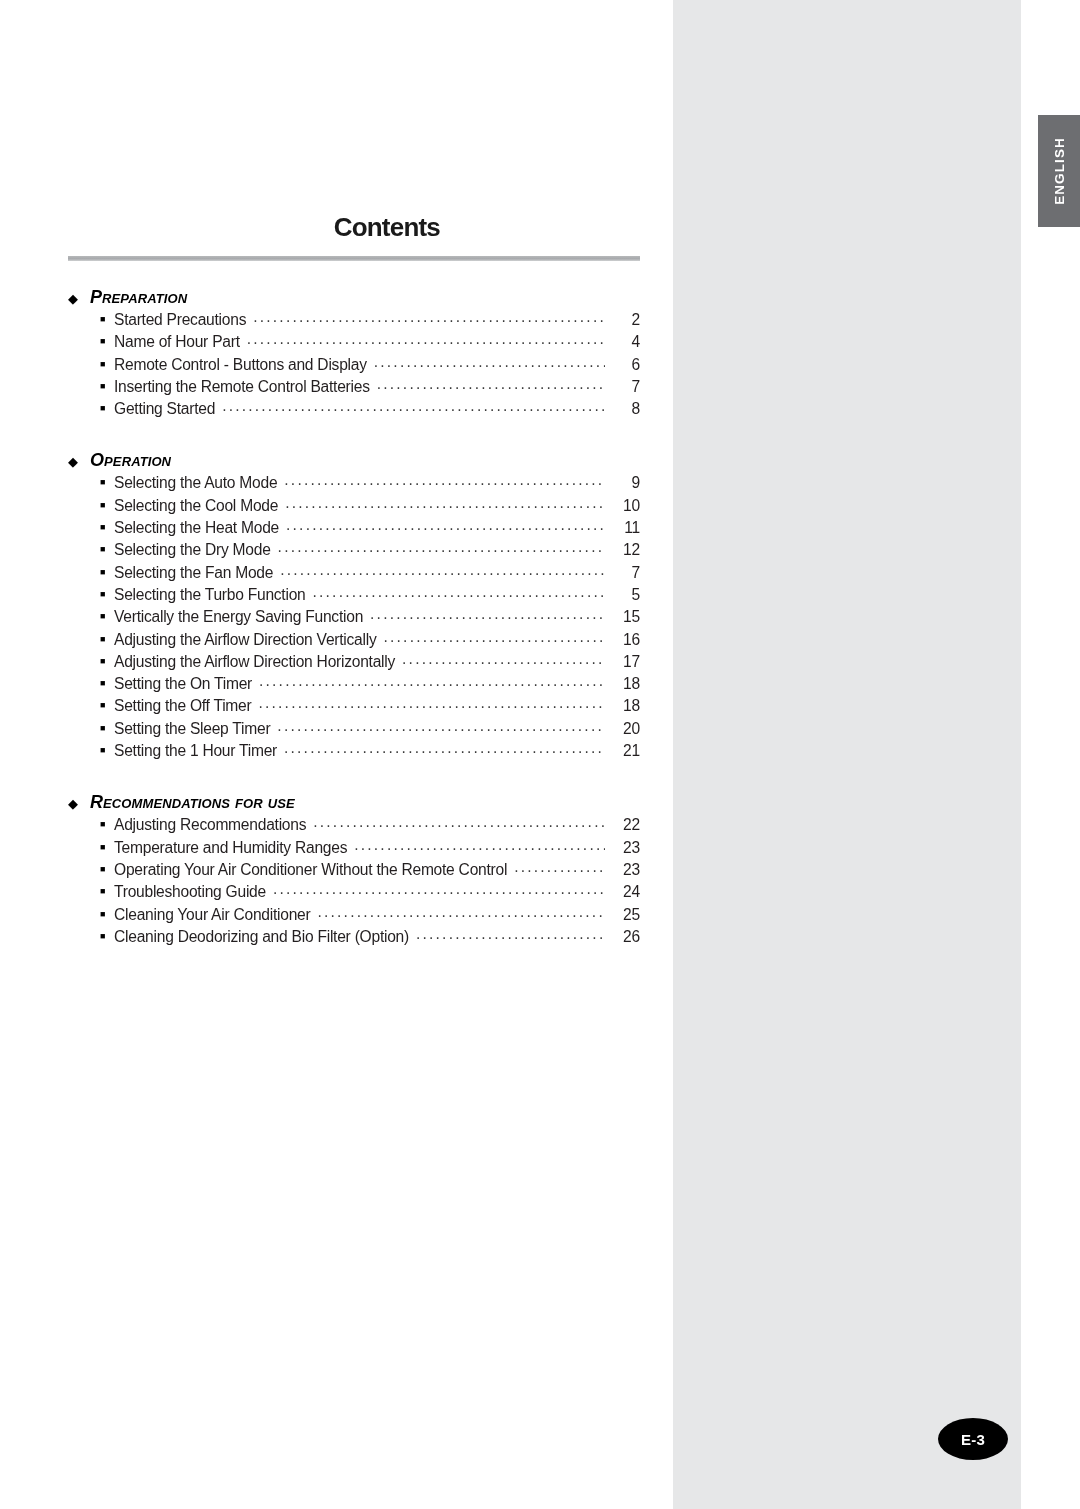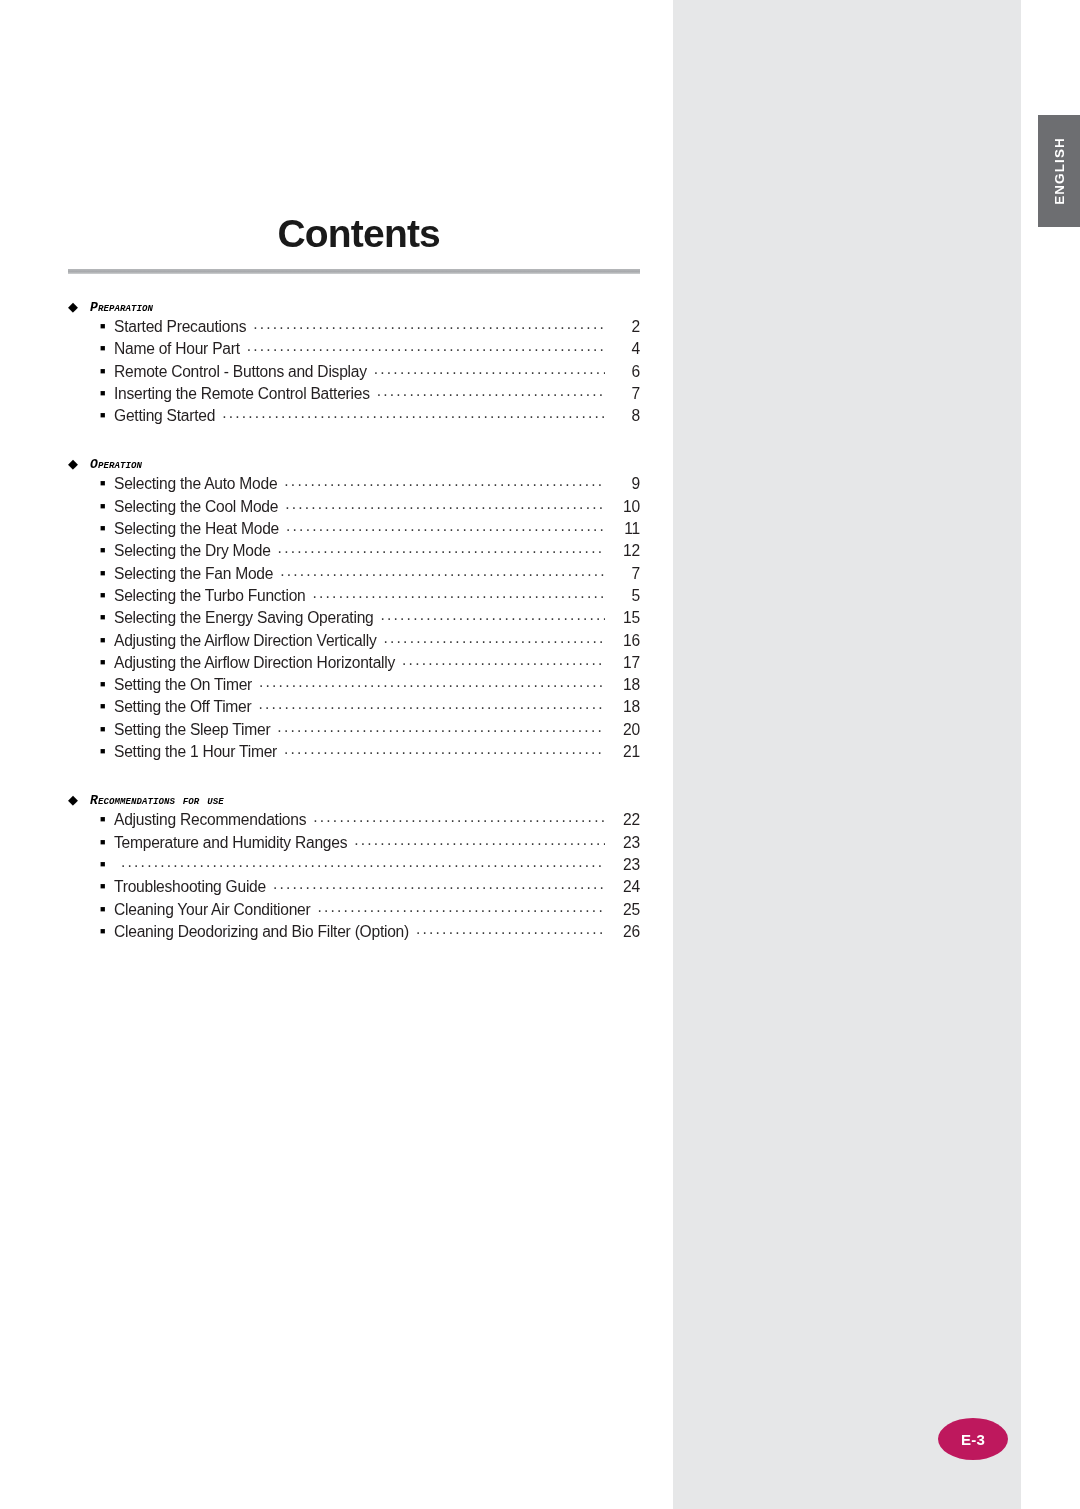--- a/index.html
+++ b/index.html
@@ -41,21 +41,21 @@
     font-weight:600;
     letter-spacing:1.1px;
     font-family:"Liberation Sans", sans-serif;
   }
 
   
   #page-badge {
     position:absolute;
     left:938px; top:1418px;
     width:70px; height:42px;
-    background:#be185d;
+    background:#000000;
     border-radius:50%;
     display:flex;
     align-items:center;
     justify-content:center;
   }
   #page-badge .bnum {
     color:#ffffff;
     font-size:15px;
     font-weight:700;
     letter-spacing:.2px;
@@ -64,21 +64,21 @@
 
   
   #toc-area {
     position:absolute;
     left:68px; top:214px;
     width:572px;
   }
   #page-title {
     text-align:right;
     padding-right:200px;
-    font-size:39px;
+    font-size:26px;
     font-weight:700;
     color:#1a1a1a;
     letter-spacing:-0.8px;
     line-height:1.0;
     font-family:"Liberation Sans", sans-serif;
   }
   #title-rule {
     margin-top:16px;
     height:5px;
     width:572px;
@@ -95,27 +95,27 @@
     margin-bottom:3px;
   }
   .section-head .dia {
     width:22px;
     flex:0 0 22px;
     font-size:13px;
     color:#000;
     line-height:1;
   }
   .section-head .stitle {
-    font-size:13px;
+    font-size:18px;
     font-weight:700;
     font-style:italic;
     color:#000;
     font-variant:small-caps;
     letter-spacing:0.1px;
-    font-family:Liberation Mono, monospace;
+    font-family:Liberation Sans, sans-serif;
     text-transform:none;
   }
 
   .toc-item {
     display:flex;
     align-items:baseline;
     height:22.3px;
     padding-left:32px;
     font-size:15.6px;
     color:#231f20;
@@ -244,21 +244,21 @@
             <span class="pnum">7</span>
           </div>
           <div class="toc-item">
             <span class="sq">■</span>
             <span class="label">Selecting the Turbo Function</span>
             <span class="leader">.........................................................................................</span>
             <span class="pnum">5</span>
           </div>
           <div class="toc-item">
             <span class="sq">■</span>
-            <span class="label">Selecting the Energy Saving Operating</span>
+            <span class="label">Vertically the Energy Saving Function</span>
             <span class="leader">.........................................................................................</span>
             <span class="pnum">15</span>
           </div>
           <div class="toc-item">
             <span class="sq">■</span>
             <span class="label">Adjusting the Airflow Direction Vertically</span>
             <span class="leader">.........................................................................................</span>
             <span class="pnum">16</span>
           </div>
           <div class="toc-item">
@@ -304,20 +304,21 @@
             <span class="pnum">22</span>
           </div>
           <div class="toc-item">
             <span class="sq">■</span>
             <span class="label">Temperature and Humidity Ranges</span>
             <span class="leader">.........................................................................................</span>
             <span class="pnum">23</span>
           </div>
           <div class="toc-item">
             <span class="sq">■</span>
+            <span class="label">Operating Your Air Conditioner Without the Remote Control</span>
             <span class="leader">.........................................................................................</span>
             <span class="pnum">23</span>
           </div>
           <div class="toc-item">
             <span class="sq">■</span>
             <span class="label">Troubleshooting Guide</span>
             <span class="leader">.........................................................................................</span>
             <span class="pnum">24</span>
           </div>
           <div class="toc-item">

